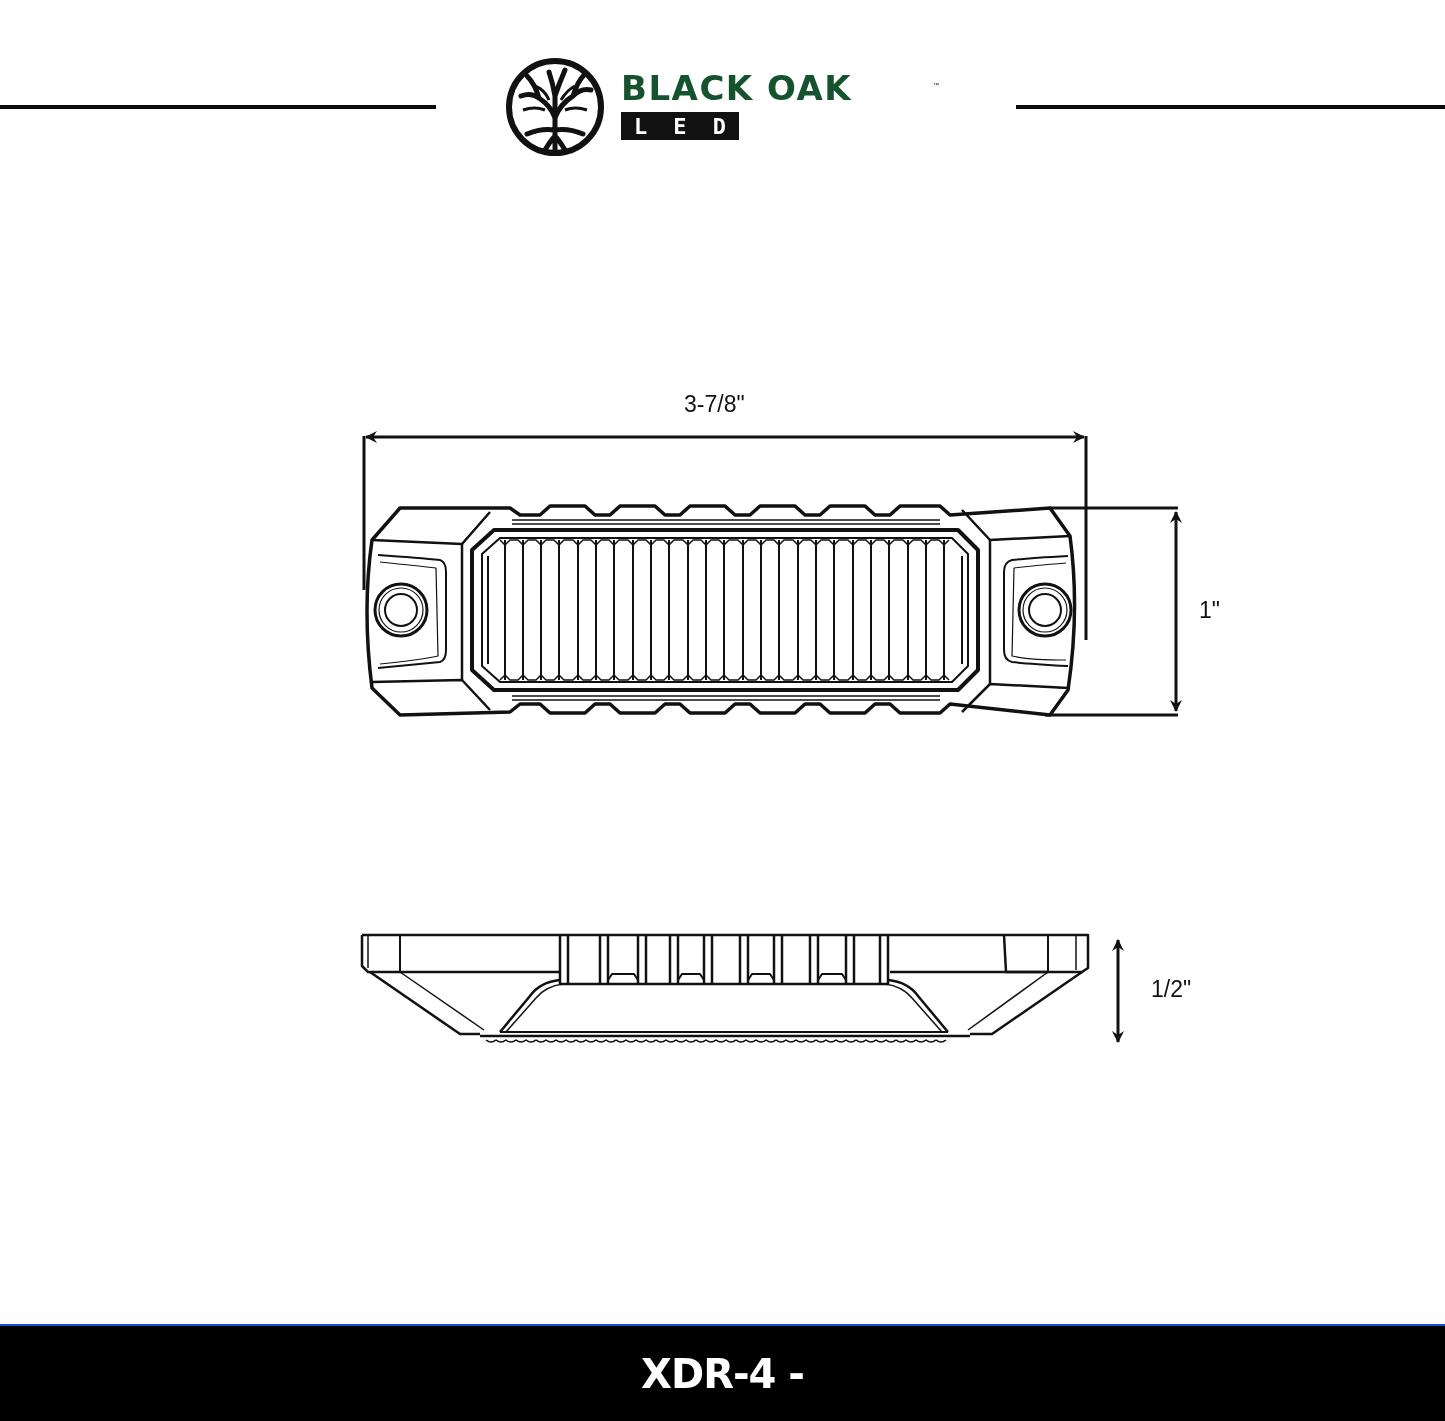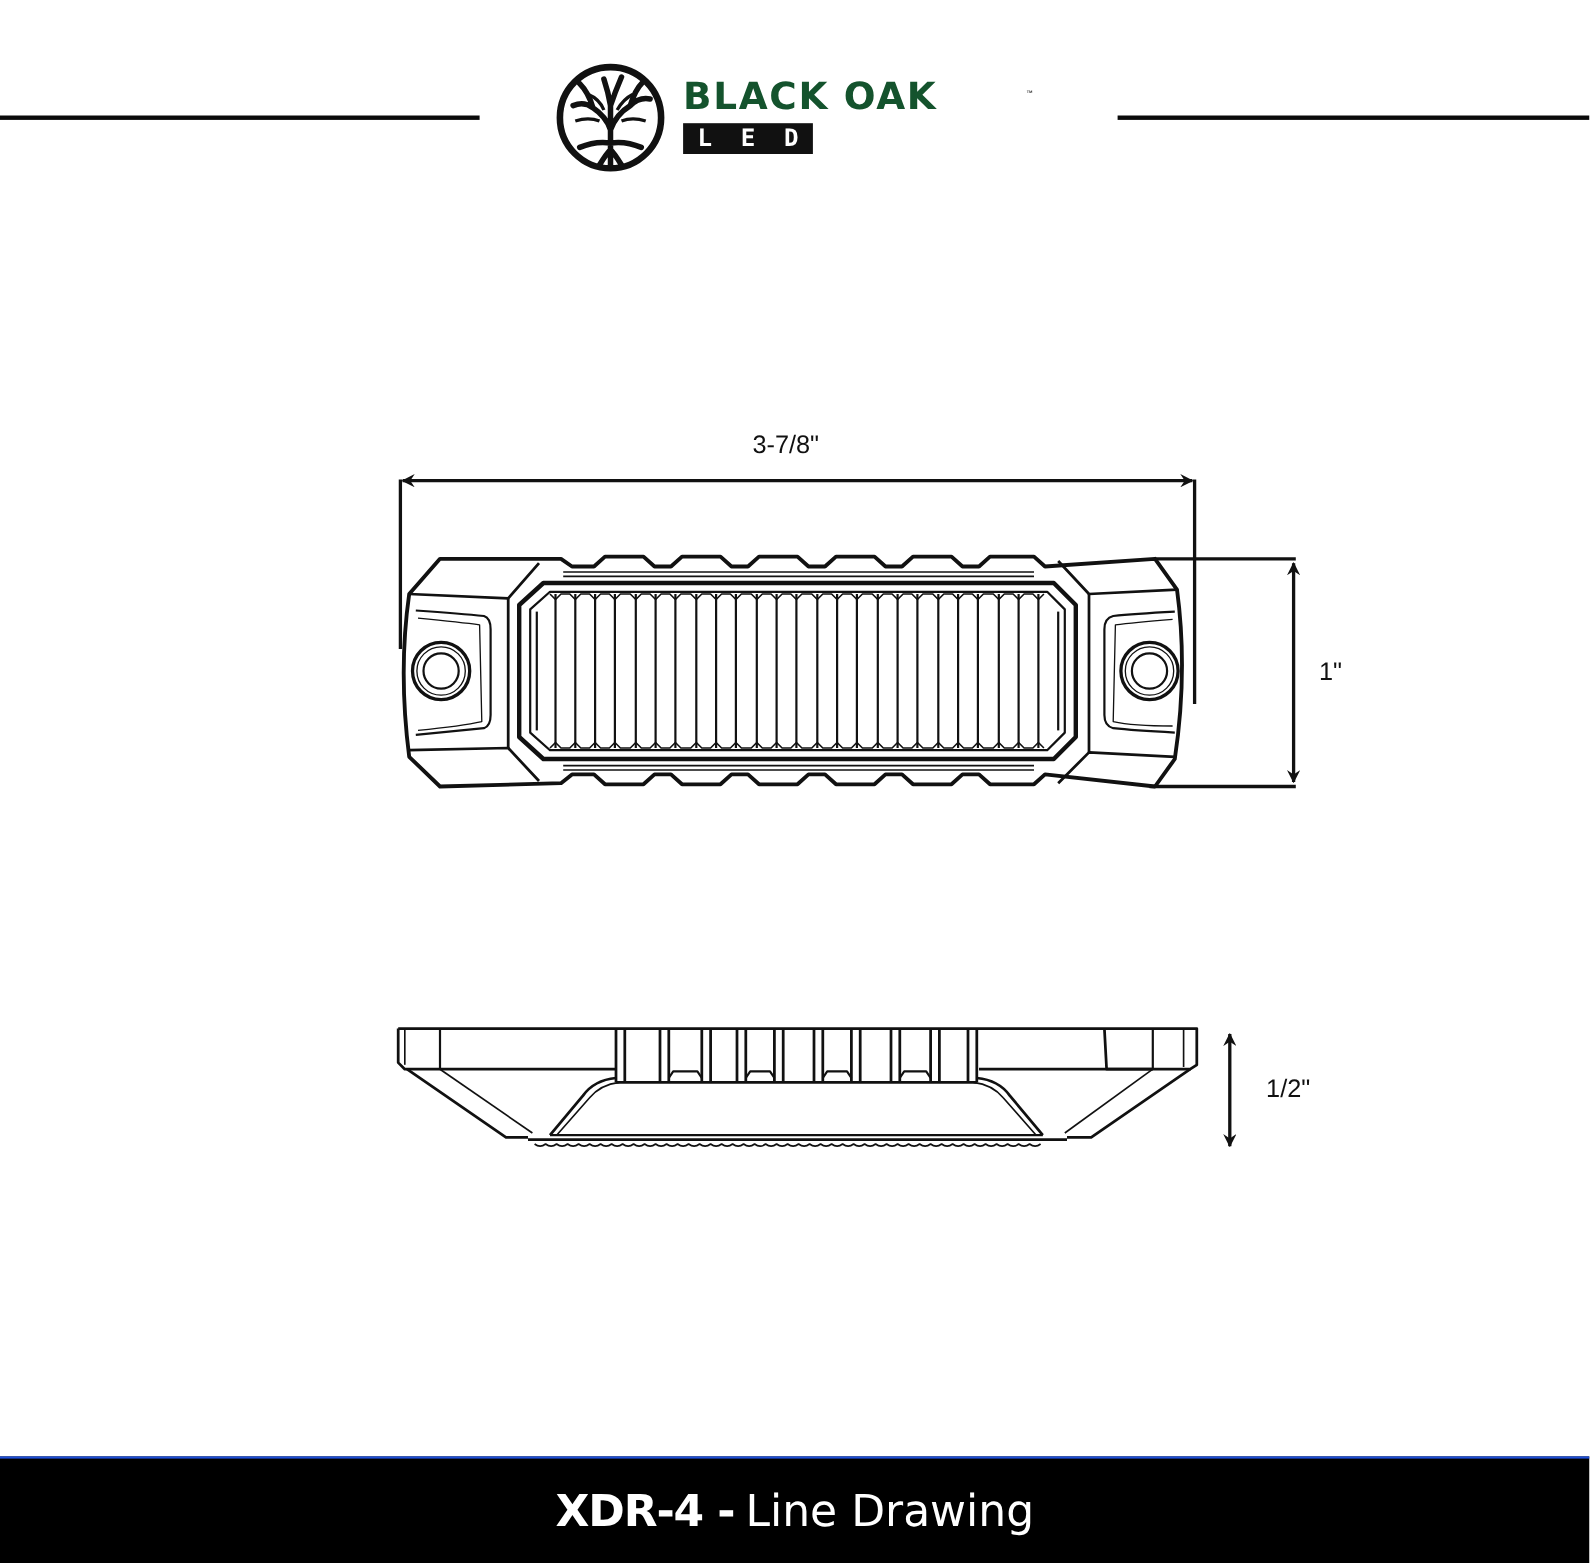--- a/index.html
+++ b/index.html
@@ -174,14 +174,13 @@
     <path d="M486 1040 q5 4 10 0 q5 4 10 0 q5 4 10 0 q5 4 10 0 q5 4 10 0 q5 4 10 0 q5 4 10 0 q5 4 10 0 q5 4 10 0 q5 4 10 0 q5 4 10 0 q5 4 10 0 q5 4 10 0 q5 4 10 0 q5 4 10 0 q5 4 10 0 q5 4 10 0 q5 4 10 0 q5 4 10 0 q5 4 10 0 q5 4 10 0 q5 4 10 0 q5 4 10 0 q5 4 10 0 q5 4 10 0 q5 4 10 0 q5 4 10 0 q5 4 10 0 q5 4 10 0 q5 4 10 0 q5 4 10 0 q5 4 10 0 q5 4 10 0 q5 4 10 0 q5 4 10 0 q5 4 10 0 q5 4 10 0 q5 4 10 0 q5 4 10 0 q5 4 10 0 q5 4 10 0 q5 4 10 0 q5 4 10 0 q5 4 10 0 q5 4 10 0 q5 4 10 0" stroke-width="1.5"></path>
   </g>
 </svg>
 
 <div class="dim" style="left:684px;top:391px;">3-7/8"</div>
 <div class="dim" style="left:1199px;top:597px;">1"</div>
 <div class="dim" style="left:1151px;top:976px;">1/2"</div>
 
 <div class="footer">
   <span class="model">XDR-4 -</span>
-  <span class="title">Line Drawing</span>
 </div>
 
 </body></html>

